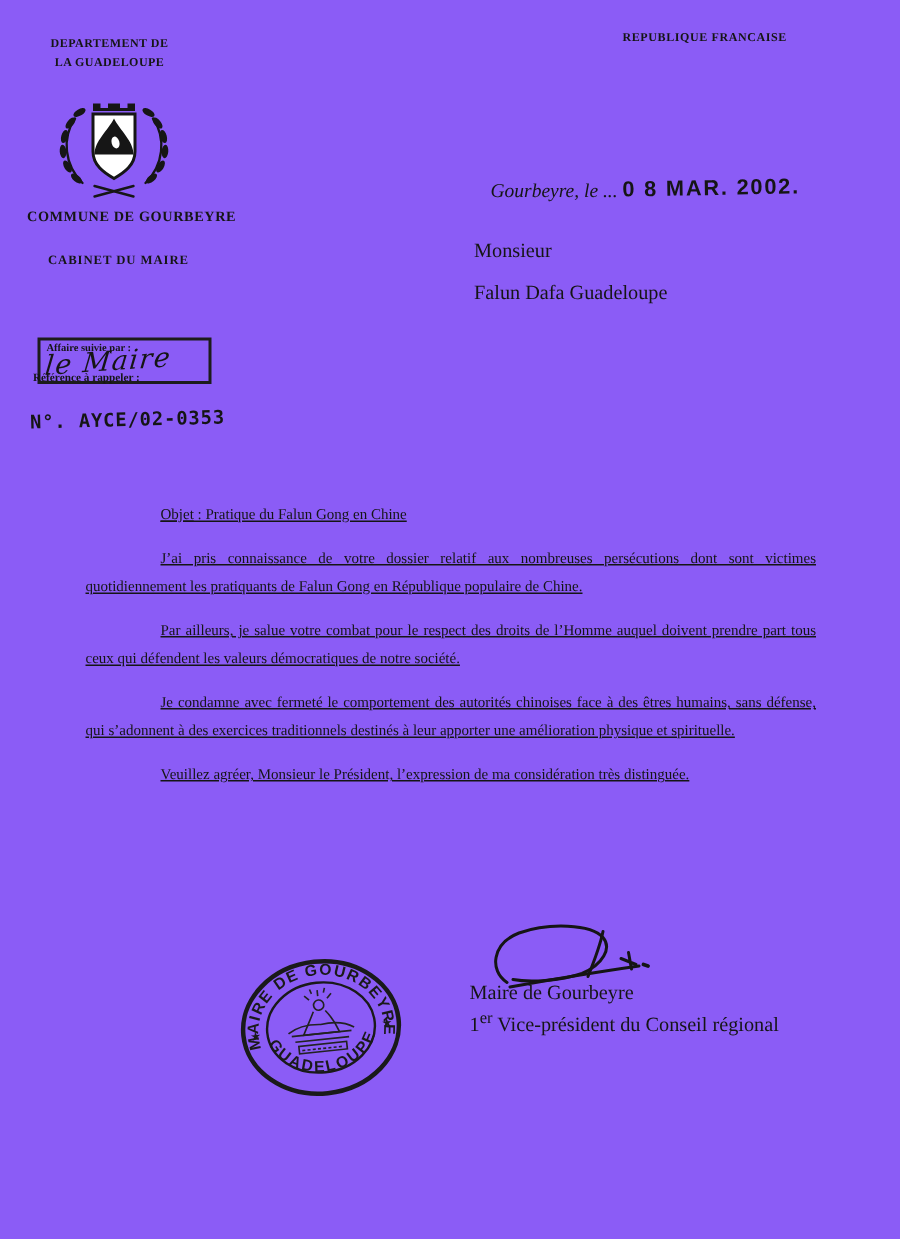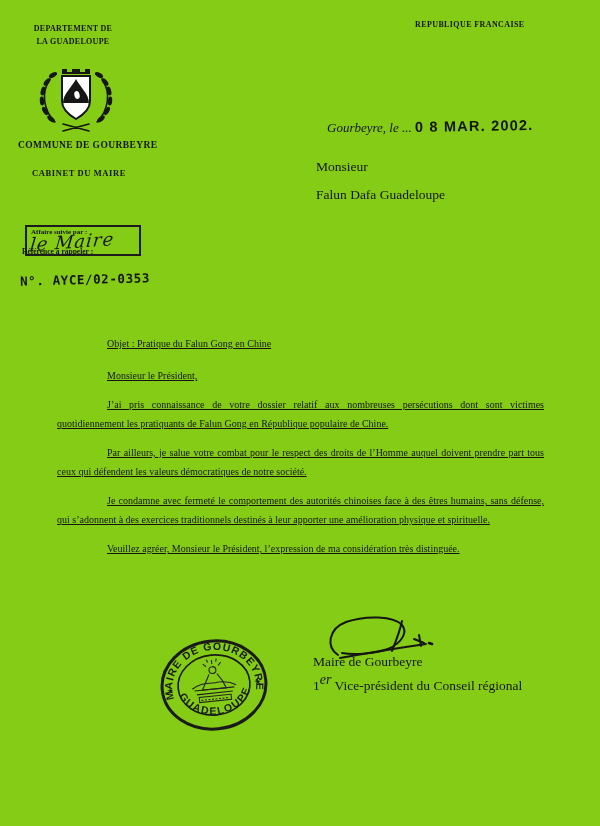--- a/index.html
+++ b/index.html
@@ -1,18 +1,18 @@
 <!DOCTYPE html>
 <html><head>
 <meta charset="utf-8">
 <style>
   html,body{margin:0;padding:0;background:#ffffff;}
   .page{
     position:relative; width:600px; height:826px; overflow:hidden;
-    background:#84cc16; color:#151515;
+    background:#8b5cf6; color:#151515;
     font-family:"Liberation Serif", serif;
   }
   .abs{position:absolute;}
   
   .dept{left:18px; top:22px; width:110px; text-align:center;
         font-size:8px; font-weight:bold; letter-spacing:.3px; line-height:13px;}
   .republic{left:393px; top:20px; font-size:8px; font-weight:bold; letter-spacing:.4px;margin-left:22px;}
   .arms{left:33px; top:58px;}
   .commune{left:18px; top:140px; font-size:9.5px; font-weight:bold; letter-spacing:.4px;}
   .cabinet{left:32px; top:168px; font-size:8.5px; font-weight:bold; letter-spacing:.6px;}
@@ -37,21 +37,21 @@
   .body{left:57px; top:334px; width:487px; font-size:10px; line-height:19px;text-decoration:underline;}
   .subject{margin-left:50px;}
   .subject .u{text-decoration:underline;}
   .greeting{margin-left:50px; margin-top:13px;}
   .body p{margin:10px 0 0 0; text-align:justify; text-indent:50px;}
   
   .seal{left:158px; top:637px;}
   .scrawl{left:318px; top:613px;}
   .signer{left:313px; top:653px; font-size:13.5px; line-height:17.5px;}
   .signer .name{letter-spacing:.2px;}
-  sup{font-size:14px;font-style:italic;}
+  sup{font-size:11px;}
 </style>
 </head>
 <body>
 
 <div class="page">
 
   <div class="abs dept">
     <div>DEPARTEMENT DE</div>
     <div>LA GUADELOUPE</div>
   </div>
@@ -111,21 +111,20 @@
     <div class="cursive">le Maire</div>
   </div>
 
   <div class="abs ref-label">Référence à rappeler :</div>
   <div class="abs ref-value">N°. AYCE/02-0353</div>
 
   <div class="abs body">
     <div class="subject">
       <span class="u">Objet</span><span> : Pratique du Falun Gong en Chine</span>
     </div>
-    <div class="greeting">Monsieur le Président,</div>
     <p>J’ai pris connaissance de votre dossier relatif aux nombreuses persécutions dont sont victimes quotidiennement les pratiquants de Falun Gong en République populaire de Chine.</p>
     <p>Par ailleurs, je salue votre combat pour le respect des droits de l’Homme auquel doivent prendre part tous ceux qui défendent les valeurs démocratiques de notre société.</p>
     <p>Je condamne avec fermeté le comportement des autorités chinoises face à des êtres humains, sans défense, qui s’adonnent à des exercices traditionnels destinés à leur apporter une amélioration physique et spirituelle.</p>
     <p>Veuillez agréer, Monsieur le Président, l’expression de ma considération très distinguée.</p>
   </div>
 
   <svg class="abs seal" width="112" height="96" viewBox="0 0 112 96">
     <g transform="rotate(-6 56 48)">
       <ellipse cx="56" cy="48" rx="52" ry="44" fill="none" stroke="#1a1a1a" stroke-width="3"></ellipse>
       <ellipse cx="56" cy="48" rx="36" ry="30" fill="none" stroke="#1a1a1a" stroke-width="1.6"></ellipse>

